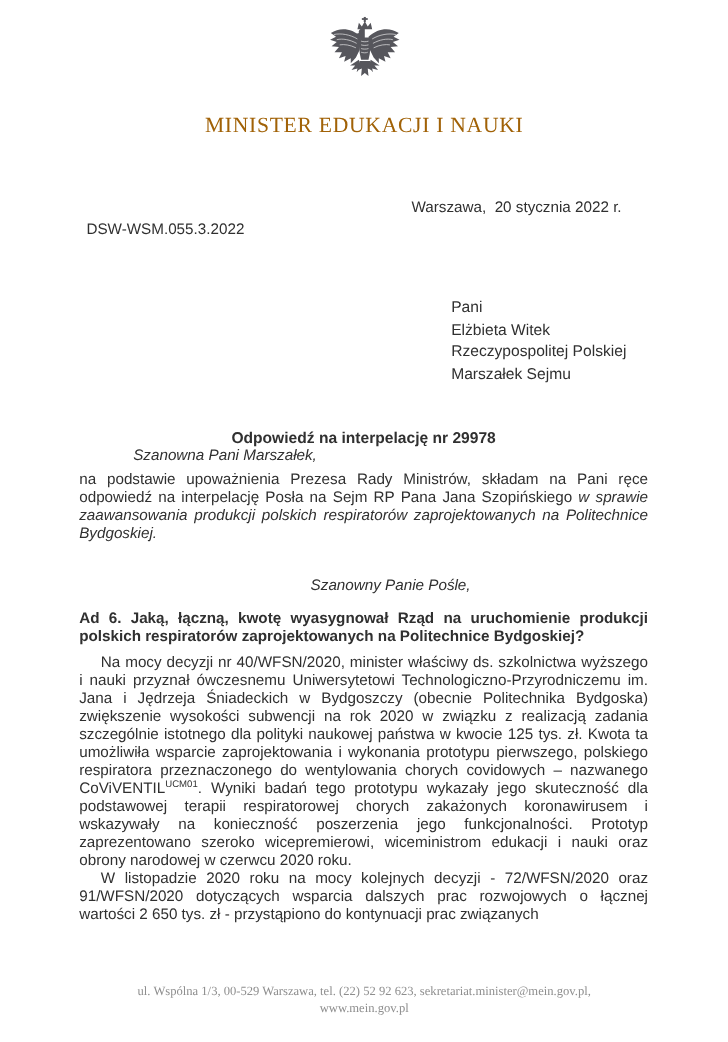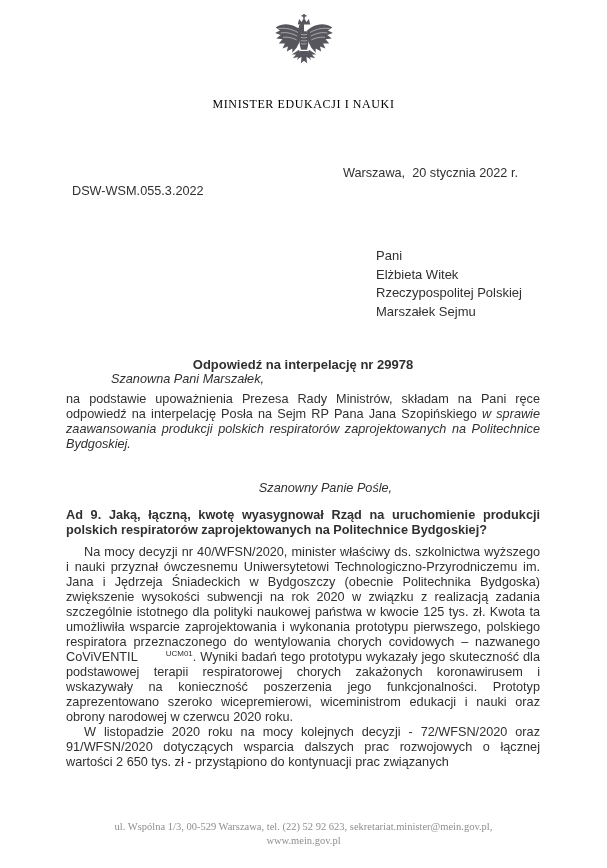--- a/index.html
+++ b/index.html
@@ -18,23 +18,23 @@
   }
   .emblem {
     width: 62px;
     height: 64px;
     margin: 14px auto 0 auto;
   }
   .ministry {
     margin-top: 16px;
     text-align: center;
     font-family: "Liberation Serif", serif;
-    font-size: 12px;
+    font-size: 18px;
     letter-spacing: 0.6px;
-    color: #000000;
+    color: #a16207;
     line-height: 20px;
   }
   .content {
     padding: 0 67px 0 66px;
     font-size: 12.7px;
     line-height: 15px;
   }
   .date-line {
     margin-top: 52px;
     text-align: right;
@@ -75,21 +75,20 @@
   }
   .para.indented {
     text-indent: 18px;
     margin-top: 7px;
   }
   .para.indented.cont { margin-top: 0; }
   sup.marker {
     font-size: 8px;
     line-height: 0;
     vertical-align: super;
-    margin-left: 28px;
   }
   .footer {
     position: absolute;
     left: 0;
     right: 0;
     top: 820px;
     text-align: center;
     font-family: "Liberation Serif", serif;
     font-size: 10.5px;
     line-height: 14px;
@@ -146,21 +145,21 @@
     </div>
 
     <div class="subject">Odpowiedź na interpelację nr 29978</div>
 
     <div class="salutation first">Szanowna Pani Marszałek,</div>
 
     <p class="para"><span>na podstawie upoważnienia Prezesa Rady Ministrów, składam na Pani ręce odpowiedź na interpelację Posła na Sejm RP Pana Jana Szopińskiego </span><span class="inline-italic">w sprawie zaawansowania produkcji polskich respiratorów zaprojektowanych na Politechnice Bydgoskiej.</span></p>
 
     <div class="salutation second">Szanowny Panie Pośle,</div>
 
-    <p class="q-heading">Ad 9. Jaką, łączną, kwotę wyasygnował Rząd na uruchomienie produkcji polskich respiratorów zaprojektowanych na Politechnice Bydgoskiej?</p>
+    <p class="q-heading">Ad 6. Jaką, łączną, kwotę wyasygnował Rząd na uruchomienie produkcji polskich respiratorów zaprojektowanych na Politechnice Bydgoskiej?</p>
 
     <p class="para indented"><span>Na mocy decyzji nr 40/WFSN/2020, minister właściwy ds. szkolnictwa wyższego i nauki przyznał ówczesnemu Uniwersytetowi Technologiczno-Przyrodniczemu im. Jana i Jędrzeja Śniadeckich w Bydgoszczy (obecnie Politechnika Bydgoska) zwiększenie wysokości subwencji na rok 2020 w związku z realizacją zadania szczególnie istotnego dla polityki naukowej państwa w kwocie 125 tys. zł. Kwota ta umożliwiła wsparcie zaprojektowania i wykonania prototypu pierwszego, polskiego respiratora przeznaczonego do wentylowania chorych covidowych – nazwanego CoViVENTIL</span><sup class="marker">UCM01</sup><span>. Wyniki badań tego prototypu wykazały jego skuteczność dla podstawowej terapii respiratorowej chorych zakażonych koronawirusem i wskazywały na konieczność poszerzenia jego funkcjonalności. Prototyp zaprezentowano szeroko wicepremierowi, wiceministrom edukacji i nauki oraz obrony narodowej w czerwcu 2020 roku.</span></p>
 
     <p class="para indented cont">W listopadzie 2020 roku na mocy kolejnych decyzji - 72/WFSN/2020 oraz 91/WFSN/2020 dotyczących wsparcia dalszych prac rozwojowych o łącznej wartości 2 650 tys. zł - przystąpiono do kontynuacji prac związanych</p>
 
   </div>
 
   <div class="footer">
     <div>ul. Wspólna 1/3, 00-529 Warszawa, tel. (22) 52 92 623, sekretariat.minister@mein.gov.pl,</div>
     <div>www.mein.gov.pl</div>

